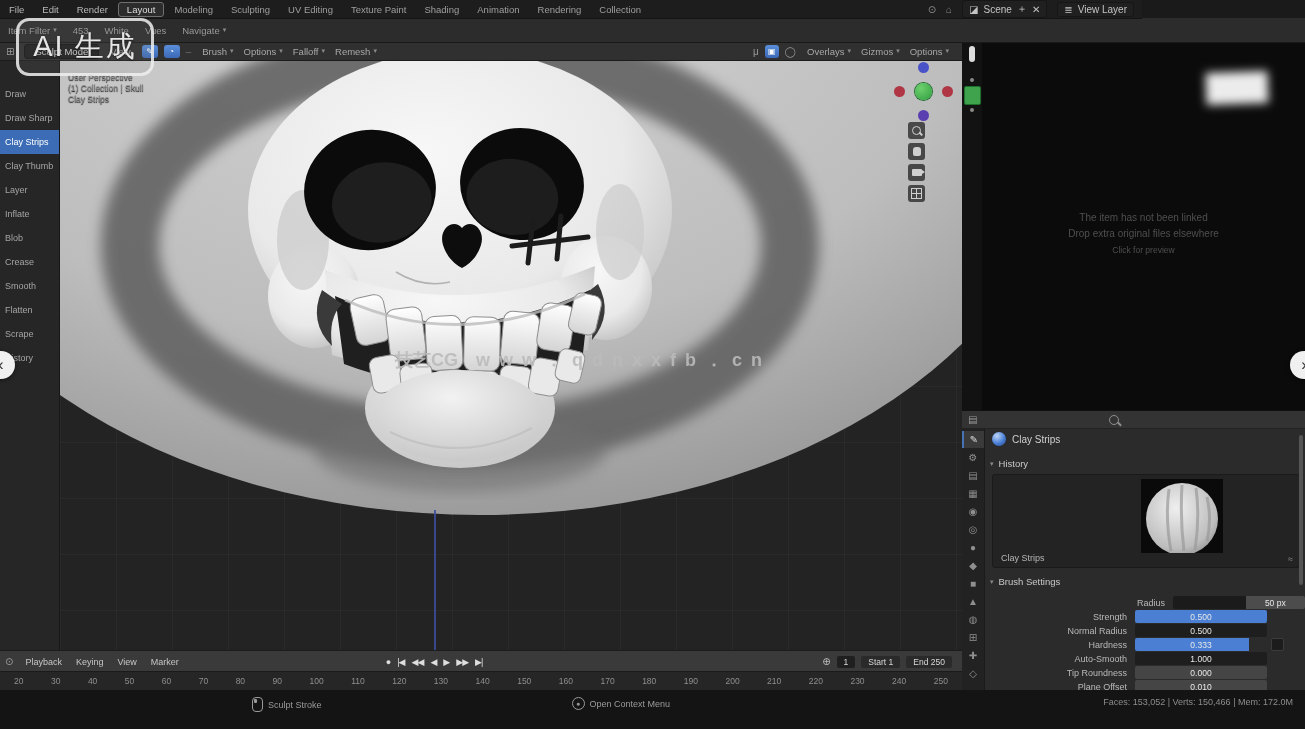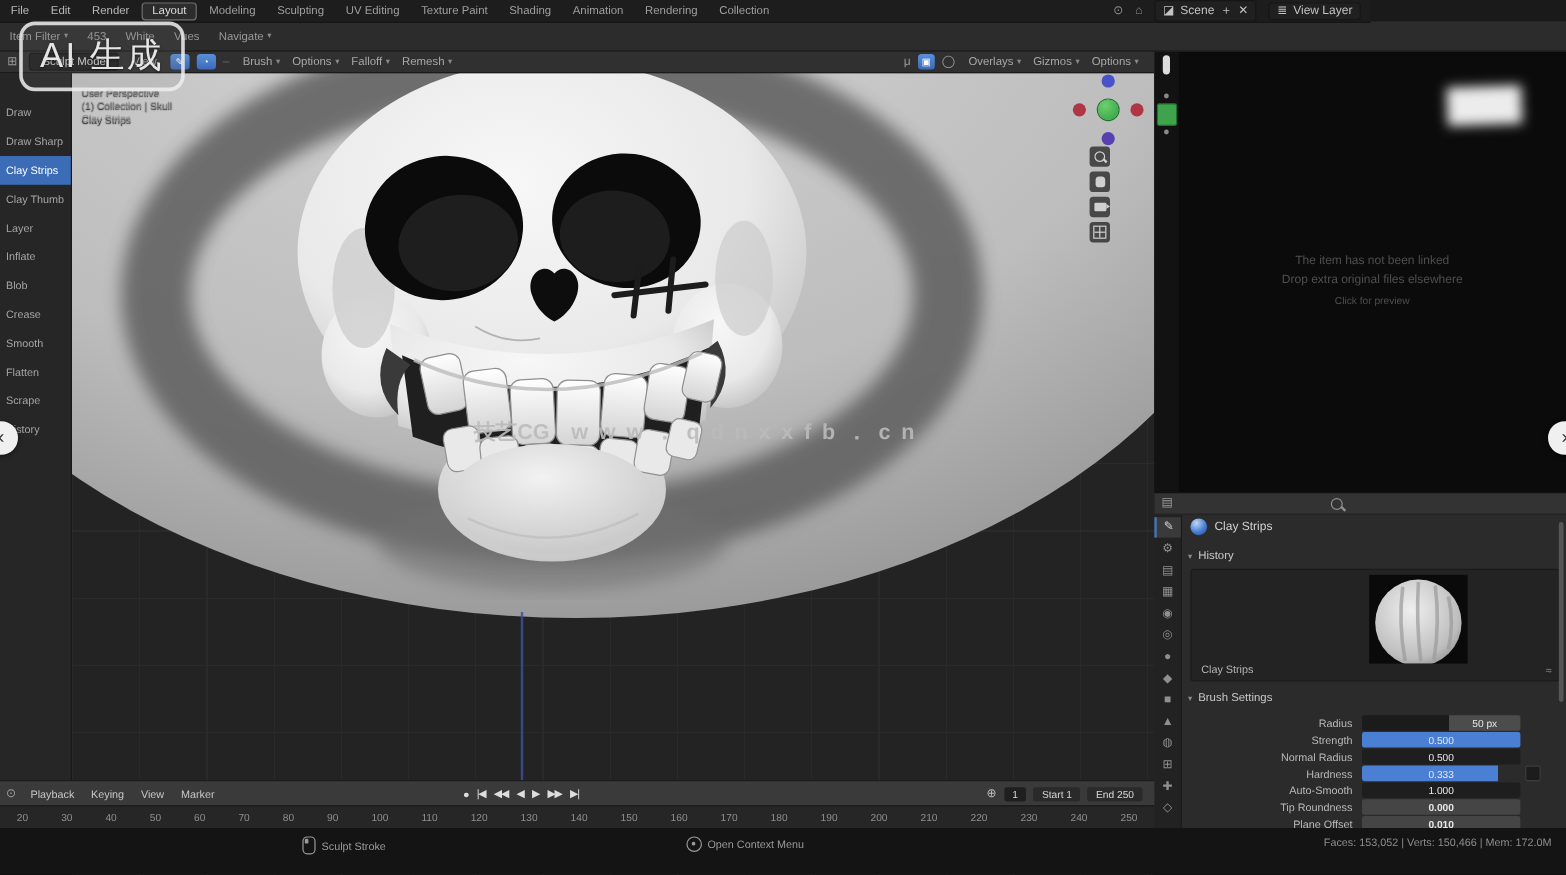--- a/index.html
+++ b/index.html
@@ -85,21 +85,21 @@
   #preview-label{position:absolute;left:8px;bottom:4px;color:#b5b5b5;font-size:9px;}
   #preview-gear{position:absolute;right:6px;bottom:3px;color:#8a8a8a;font-size:9px;}
   .setting-row{position:absolute;left:0;width:343px;height:13px;display:flex;align-items:center;}
   .setting-label{width:165px;text-align:right;padding-right:8px;color:#b9b9b9;font-size:9px;white-space:nowrap;}
   .setting-field{position:relative;width:132px;height:13px;border-radius:2px;background:#1e1e1e;overflow:hidden;}
   .setting-field .val{position:absolute;left:0;top:0;width:100%;height:100%;display:flex;align-items:center;justify-content:center;color:#e8e8e8;font-size:8.5px;}
   .f-split{background:linear-gradient(90deg,#1b1b1b 0 55%,#4c4c4c 55% 100%);}
   .f-split .val{left:55%;width:45%;}
   .f-blue{background:#4a7fd4;}
   .f-bluepart{background:linear-gradient(90deg,#4a7fd4 0 86%,#2b2b2b 86% 100%);text-decoration:underline;}
-  .f-light{background:#454545;font-weight:bold;}
+  .f-light{background:#454545;}
   .chk{width:11px;height:11px;background:#1c1c1c;border:1px solid #3c3c3c;border-radius:2px;margin-left:4px;}
   #props-scroll{position:absolute;right:2px;top:8px;width:4px;height:150px;background:#555;border-radius:2px;}
   
   #timeline{left:0;top:650px;width:962px;height:21px;background:#3a3a3a;border-top:1px solid #1c1c1c;display:flex;align-items:center;z-index:14;}
   .tl-menu{padding:0 7px;color:#c6c6c6;font-size:9px;}
   #transport{display:flex;align-items:center;gap:7px;margin-left:200px;color:#dedede;font-size:9px;}
   .tbtn{cursor:default;letter-spacing:-1px;}
   #tl-right{margin-left:auto;display:flex;align-items:center;gap:6px;padding-right:10px;}
   .tl-field{background:#1f1f1f;border-radius:2px;padding:1px 7px;color:#d8d8d8;font-size:8.5px;}
   .tl-field.gray{background:#2a2a2a;}
@@ -396,21 +396,21 @@
         </svg>
       </div>
       <span id="preview-label">Clay Strips</span>
       <span id="preview-gear">≈</span>
     </div>
     <div class="section-hdr" style="top:149px">
       <span class="caret">▾</span>
       <span>Brush Settings</span>
     </div>
     <div id="settings-rows">
-        <div class="setting-row" style="top: 169px;">
+        <div class="setting-row" style="top: 169px; justify-content: flex-end;">
           <span class="setting-label">Radius</span>
           <div class="setting-field f-split">
             <span class="val">50 px</span>
           </div>
         </div>
         <div class="setting-row" style="top: 183px;">
           <span class="setting-label">Strength</span>
           <div class="setting-field f-blue">
             <span class="val">0.500</span>
           </div>

